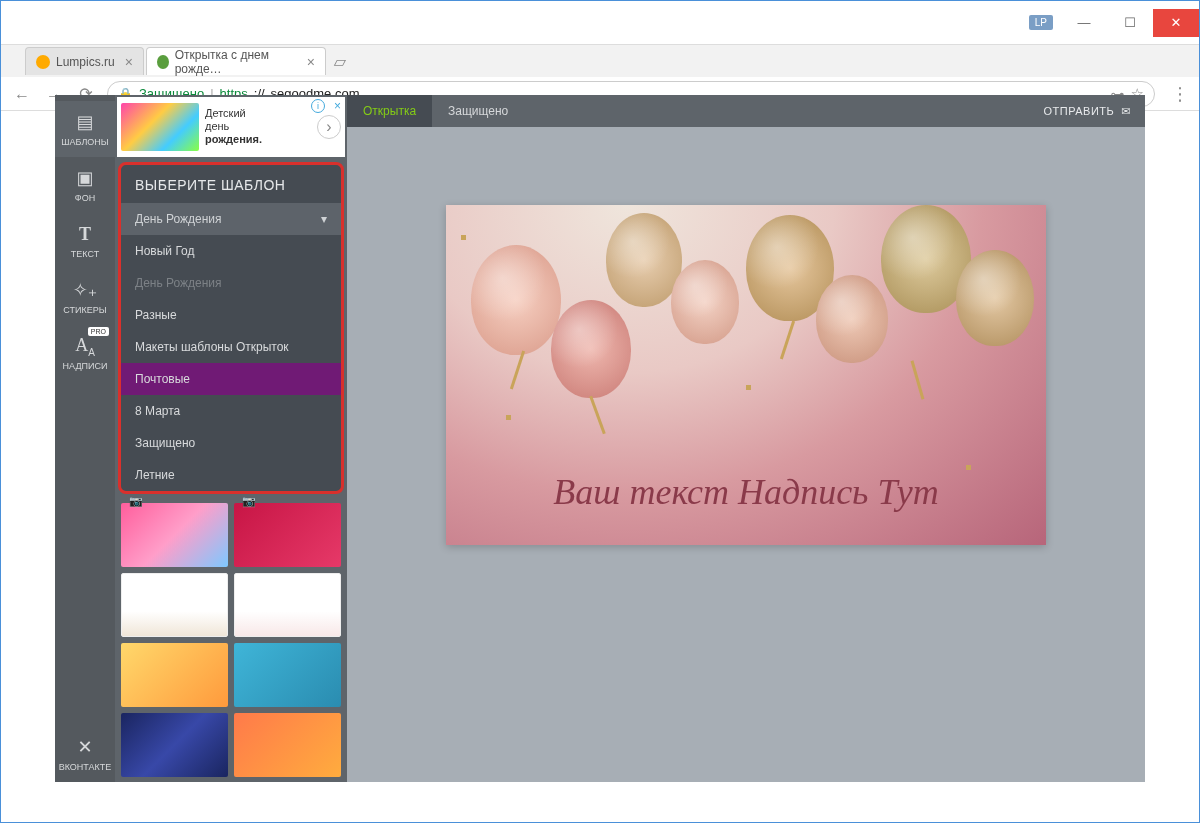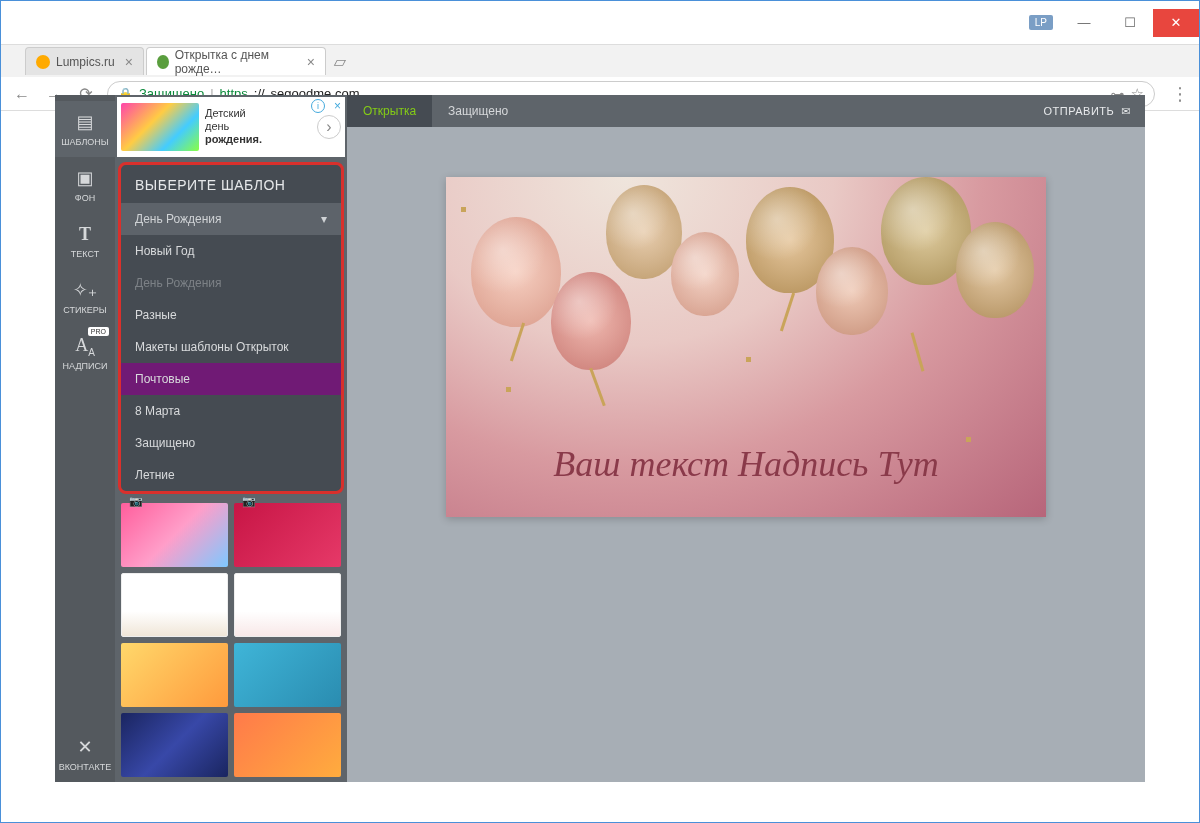--- a/index.html
+++ b/index.html
@@ -56,21 +56,21 @@
 .th5{background:linear-gradient(135deg,#ffd86b,#ff9a3c)}
 .th6{background:linear-gradient(135deg,#3fb5d8,#2a8cb0)}
 .th7{background:linear-gradient(135deg,#1a2560,#3848a8,#1a2560)}
 .th8{background:linear-gradient(135deg,#ff7a4a,#ffac3e)}
 .cam-icon{position:absolute;top:-8px;left:8px;color:#333;font-size:11px}
 .canvas-area{flex:1;display:flex;flex-direction:column}
 .top-tabs{height:32px;background:#5e646a;display:flex;align-items:stretch}
 .ttab{padding:0 16px;display:flex;align-items:center;color:#d6d8da;font-size:12px;cursor:pointer}
 .ttab.active{background:#454b52;color:#84cc16}
 .send-btn{margin-left:auto;padding:0 14px;display:flex;align-items:center;gap:7px;color:#e8eaec;font-size:11px;letter-spacing:.5px;cursor:pointer}
-.canvas-bg{flex:1;background:#a7aeb5;display:flex;align-items:flex-start;justify-content:center;padding-top:50px}
+.canvas-bg{flex:1;background:#a7aeb5;display:flex;align-items:flex-start;justify-content:center;padding-top:78px}
 .card{width:600px;height:340px;background:radial-gradient(ellipse at 30% 0%,#efe5dc 0%,#e9c9c5 35%,#d89aa0 60%,#b7657a 100%);position:relative;overflow:hidden;box-shadow:0 2px 8px rgba(0,0,0,.2)}
 .balloon{position:absolute;border-radius:50% 50% 48% 48%;background:radial-gradient(circle at 35% 30%,#fff6,#0000 45%),radial-gradient(circle at 50% 50%,var(--c1),var(--c2))}
 .b1{--c1:#f6cfc1;--c2:#d99a89;width:90px;height:110px;top:40px;left:25px}
 .b2{--c1:#efb8af;--c2:#c97a74;width:80px;height:98px;top:95px;left:105px}
 .b3{--c1:#e8ceb0;--c2:#bd9a6a;width:76px;height:94px;top:8px;left:160px}
 .b4{--c1:#f3d2c5;--c2:#d29986;width:68px;height:84px;top:55px;left:225px}
 .b5{--c1:#e6c79e;--c2:#b18d55;width:88px;height:106px;top:10px;left:300px}
 .b6{--c1:#efcab7;--c2:#c8917a;width:72px;height:88px;top:70px;left:370px}
 .b7{--c1:#decb9e;--c2:#a88e55;width:90px;height:108px;top:0;left:435px}
 .b8{--c1:#e4c9a5;--c2:#af8d5b;width:78px;height:96px;top:45px;left:510px}

